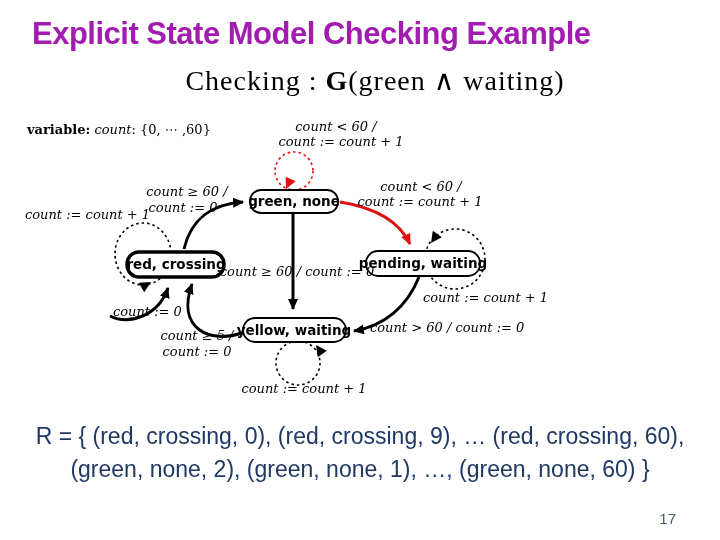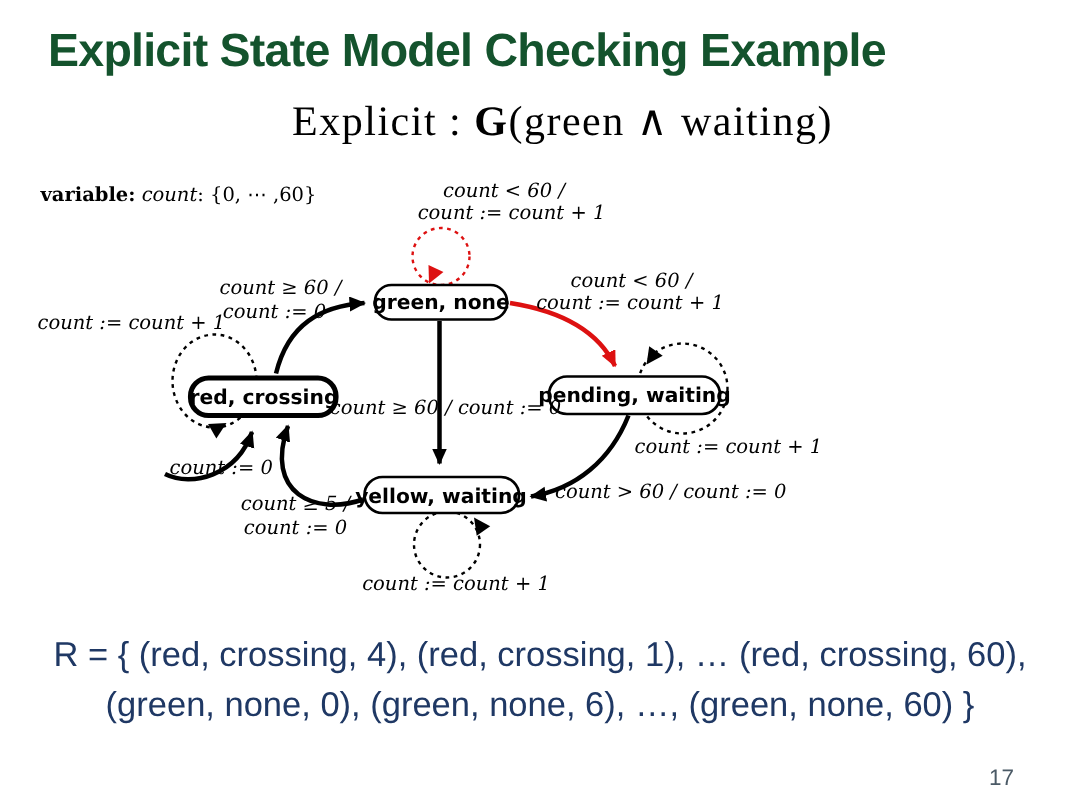--- a/index.html
+++ b/index.html
@@ -2,21 +2,21 @@
 <html><head>
 <meta charset="utf-8">
 <style>
   html,body{margin:0;padding:0;}
   body{
     width:720px;height:540px;position:relative;background:#ffffff;
     font-family:"Liberation Sans","DejaVu Sans",sans-serif;overflow:hidden;
   }
   .title{
     position:absolute;left:32px;top:16px;width:660px;
-    font-size:31px;font-weight:bold;color:#14532d;letter-spacing:-0.5px;
+    font-size:31px;font-weight:bold;color:#a21caf;letter-spacing:-0.5px;
     font-family:"Liberation Sans","DejaVu Sans",sans-serif;
   }
   .property{
     position:absolute;left:15px;top:64px;width:720px;text-align:center;
     font-family:"Liberation Serif","DejaVu Serif",serif;
     font-size:28px;color:#000;letter-spacing:1px;
   }
   .property .op{font-weight:bold;}
   .diagram-svg{position:absolute;left:0;top:0;}
   .footer{
@@ -43,21 +43,21 @@
   .edge{fill:none;stroke:#000;stroke-width:3;}
   .edge.red{stroke:#dd1111;}
   .loop{fill:none;stroke:#000;stroke-width:1.6;stroke-dasharray:2.5 3;}
   .loop.red{stroke:#dd1111;}
 </style>
 </head>
 <body>
 
 <div class="title">Explicit State Model Checking Example</div>
 
-<div class="property"><span>Explicit : </span><span class="op">G</span><span>(green ∧ waiting)</span></div>
+<div class="property"><span>Checking : </span><span class="op">G</span><span>(green ∧ waiting)</span></div>
 
 <svg class="diagram-svg" width="720" height="540" viewBox="0 0 720 540" xmlns="http://www.w3.org/2000/svg">
   <defs>
     <marker id="mB" markerUnits="userSpaceOnUse" markerWidth="18" markerHeight="16" refX="10" refY="5" orient="auto">
       <path d="M0,0 L11,5 L0,10 z" fill="#000"></path>
     </marker>
     <marker id="mR" markerUnits="userSpaceOnUse" markerWidth="18" markerHeight="16" refX="10" refY="5" orient="auto">
       <path d="M0,0 L11,5 L0,10 z" fill="#dd1111"></path>
     </marker>
   </defs>
@@ -119,17 +119,17 @@
 
   <text class="mlabel" x="197" y="340" text-anchor="middle">count ≥ 5 /</text>
   <text class="mlabel" x="197" y="356" text-anchor="middle">count := 0</text>
 
   <text class="mlabel" x="113" y="316">count := 0</text>
 
   <text class="mlabel" x="304" y="393" text-anchor="middle">count := count + 1</text>
 </svg>
 
 <div class="footer">
-  <div>R = { (red, crossing, 4), (red, crossing, 1), … (red, crossing, 60),</div>
-  <div>(green, none, 0), (green, none, 6), …, (green, none, 60) }</div>
+  <div>R = { (red, crossing, 0), (red, crossing, 9), … (red, crossing, 60),</div>
+  <div>(green, none, 2), (green, none, 1), …, (green, none, 60) }</div>
 </div>
 
 <div class="page-number">17</div>
 
 </body></html>

